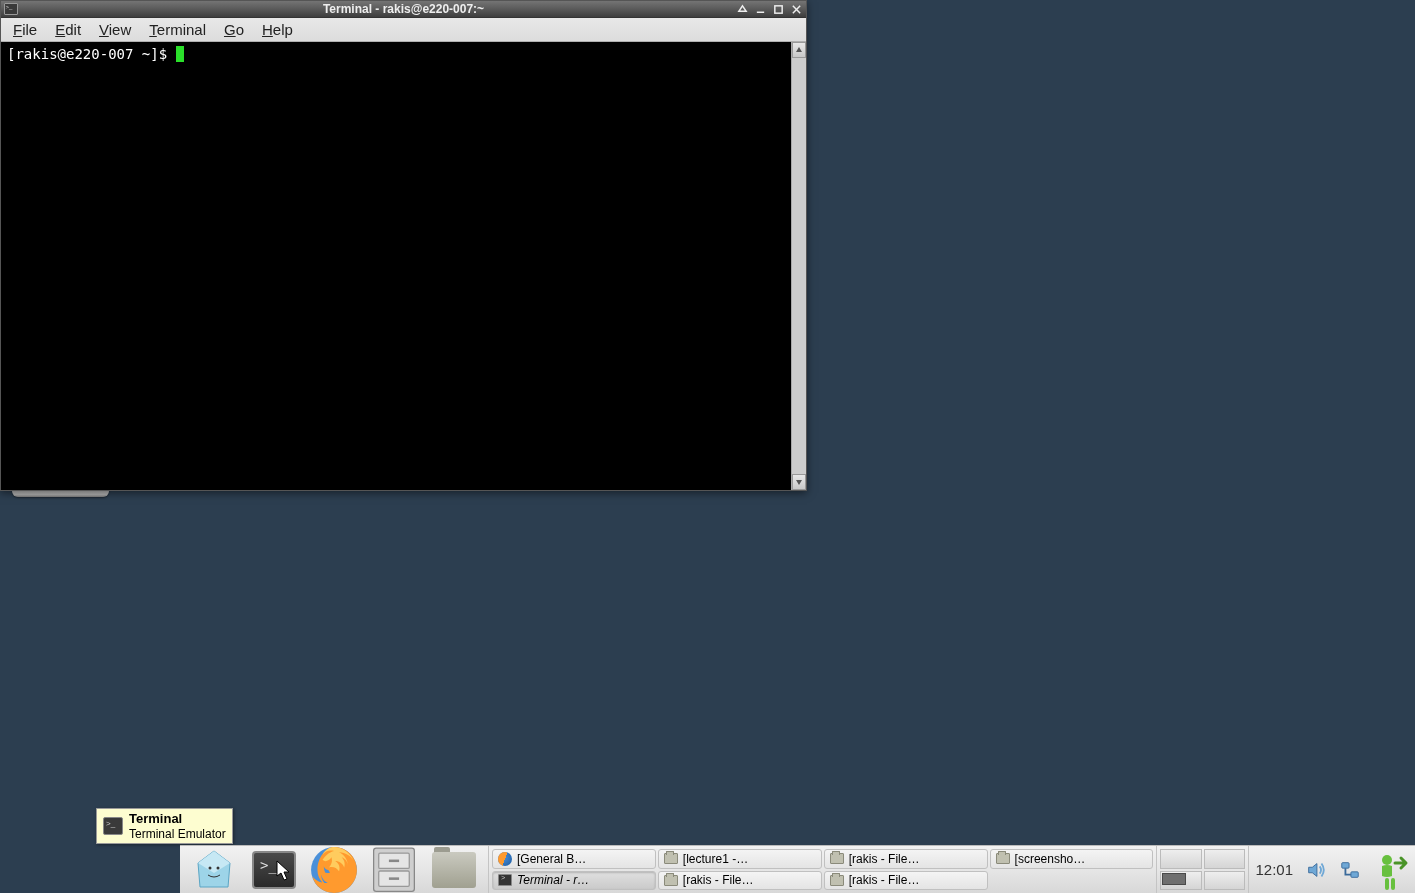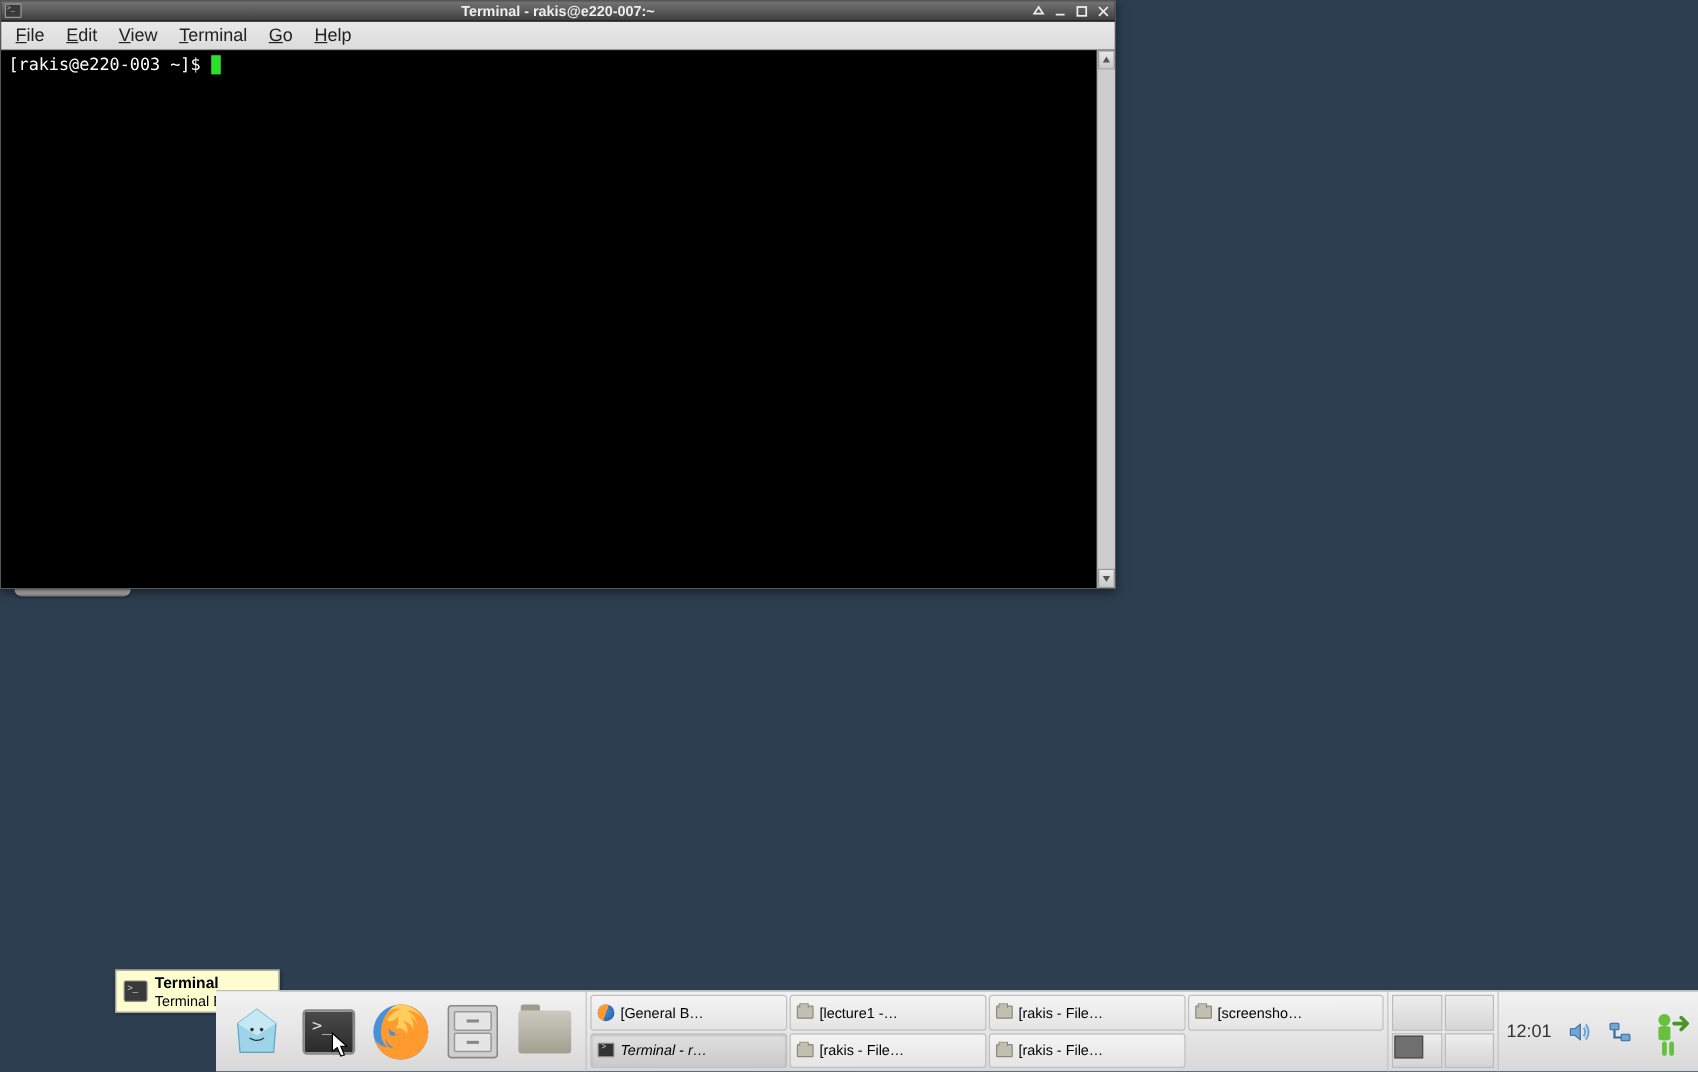--- a/index.html
+++ b/index.html
@@ -23,21 +23,21 @@
     background: linear-gradient(to bottom, #c8c8c8 0%, #b5b5b5 80%, #787878 100%);
     border-radius: 0 0 6px 6px;
     box-shadow: 0 1px 2px rgba(0,0,0,0.4);
   }
 
   
   .terminal-window {
     position: absolute;
     left: 0;
     top: 0;
-    width: 930px;
+    width: 807px;
     height: 491px;
     border: 1px solid #555;
     background: #000;
     box-shadow: 0 2px 8px rgba(0,0,0,0.5);
   }
   .titlebar {
     height: 17px;
     background: linear-gradient(to bottom, #747474 0%, #5a5a5a 50%, #3e3e3e 100%);
     display: flex;
     align-items: center;
@@ -174,21 +174,21 @@
   .tooltip .tip-icon::after { content: ">_"; position: absolute; font-size: 8px; color: #ccc; top: 1px; left: 2px; }
   .tooltip .tip-title { font-weight: bold; }
   .tooltip .tip-sub { font-size: 12px; }
 
   
   .panel {
     position: absolute;
     left: 180px;
     right: 0;
     bottom: 0;
-    height: 68px;
+    height: 48px;
     background: linear-gradient(to bottom, #f2f2f2 0%, #e6e6e6 50%, #d8d8d8 100%);
     border-top: 1px solid #bbb;
     display: flex;
     align-items: stretch;
   }
   .panel-left-icons {
     display: flex;
     align-items: center;
     gap: 4px;
     padding: 0 6px;
@@ -329,21 +329,21 @@
   <div class="menubar">
     <div class="menu-item"><span class="mn-underline">F</span><span>ile</span></div>
     <div class="menu-item"><span class="mn-underline">E</span>dit</div>
     <div class="menu-item"><span class="mn-underline">V</span>iew</div>
     <div class="menu-item"><span class="mn-underline">T</span>erminal</div>
     <div class="menu-item"><span class="mn-underline">G</span>o</div>
     <div class="menu-item"><span class="mn-underline">H</span>elp</div>
   </div>
 
   <div class="terminal-body-container">
-    <div class="terminal-body"><span class="prompt">[rakis@e220-003 ~]$ </span><span class="cursor-block"></span></div>
+    <div class="terminal-body"><span class="prompt">[rakis@e220-007 ~]$ </span><span class="cursor-block"></span></div>
     <div class="terminal-scrollbar">
       <div class="scroll-btn">
           <svg viewBox="0 0 8 8">
             <polygon points="4,1 7,6 1,6"></polygon>
           </svg>
         </div>
       <div class="scroll-track"></div>
       <div class="scroll-btn">
           <svg viewBox="0 0 8 8">
             <polygon points="1,2 7,2 4,7"></polygon>

